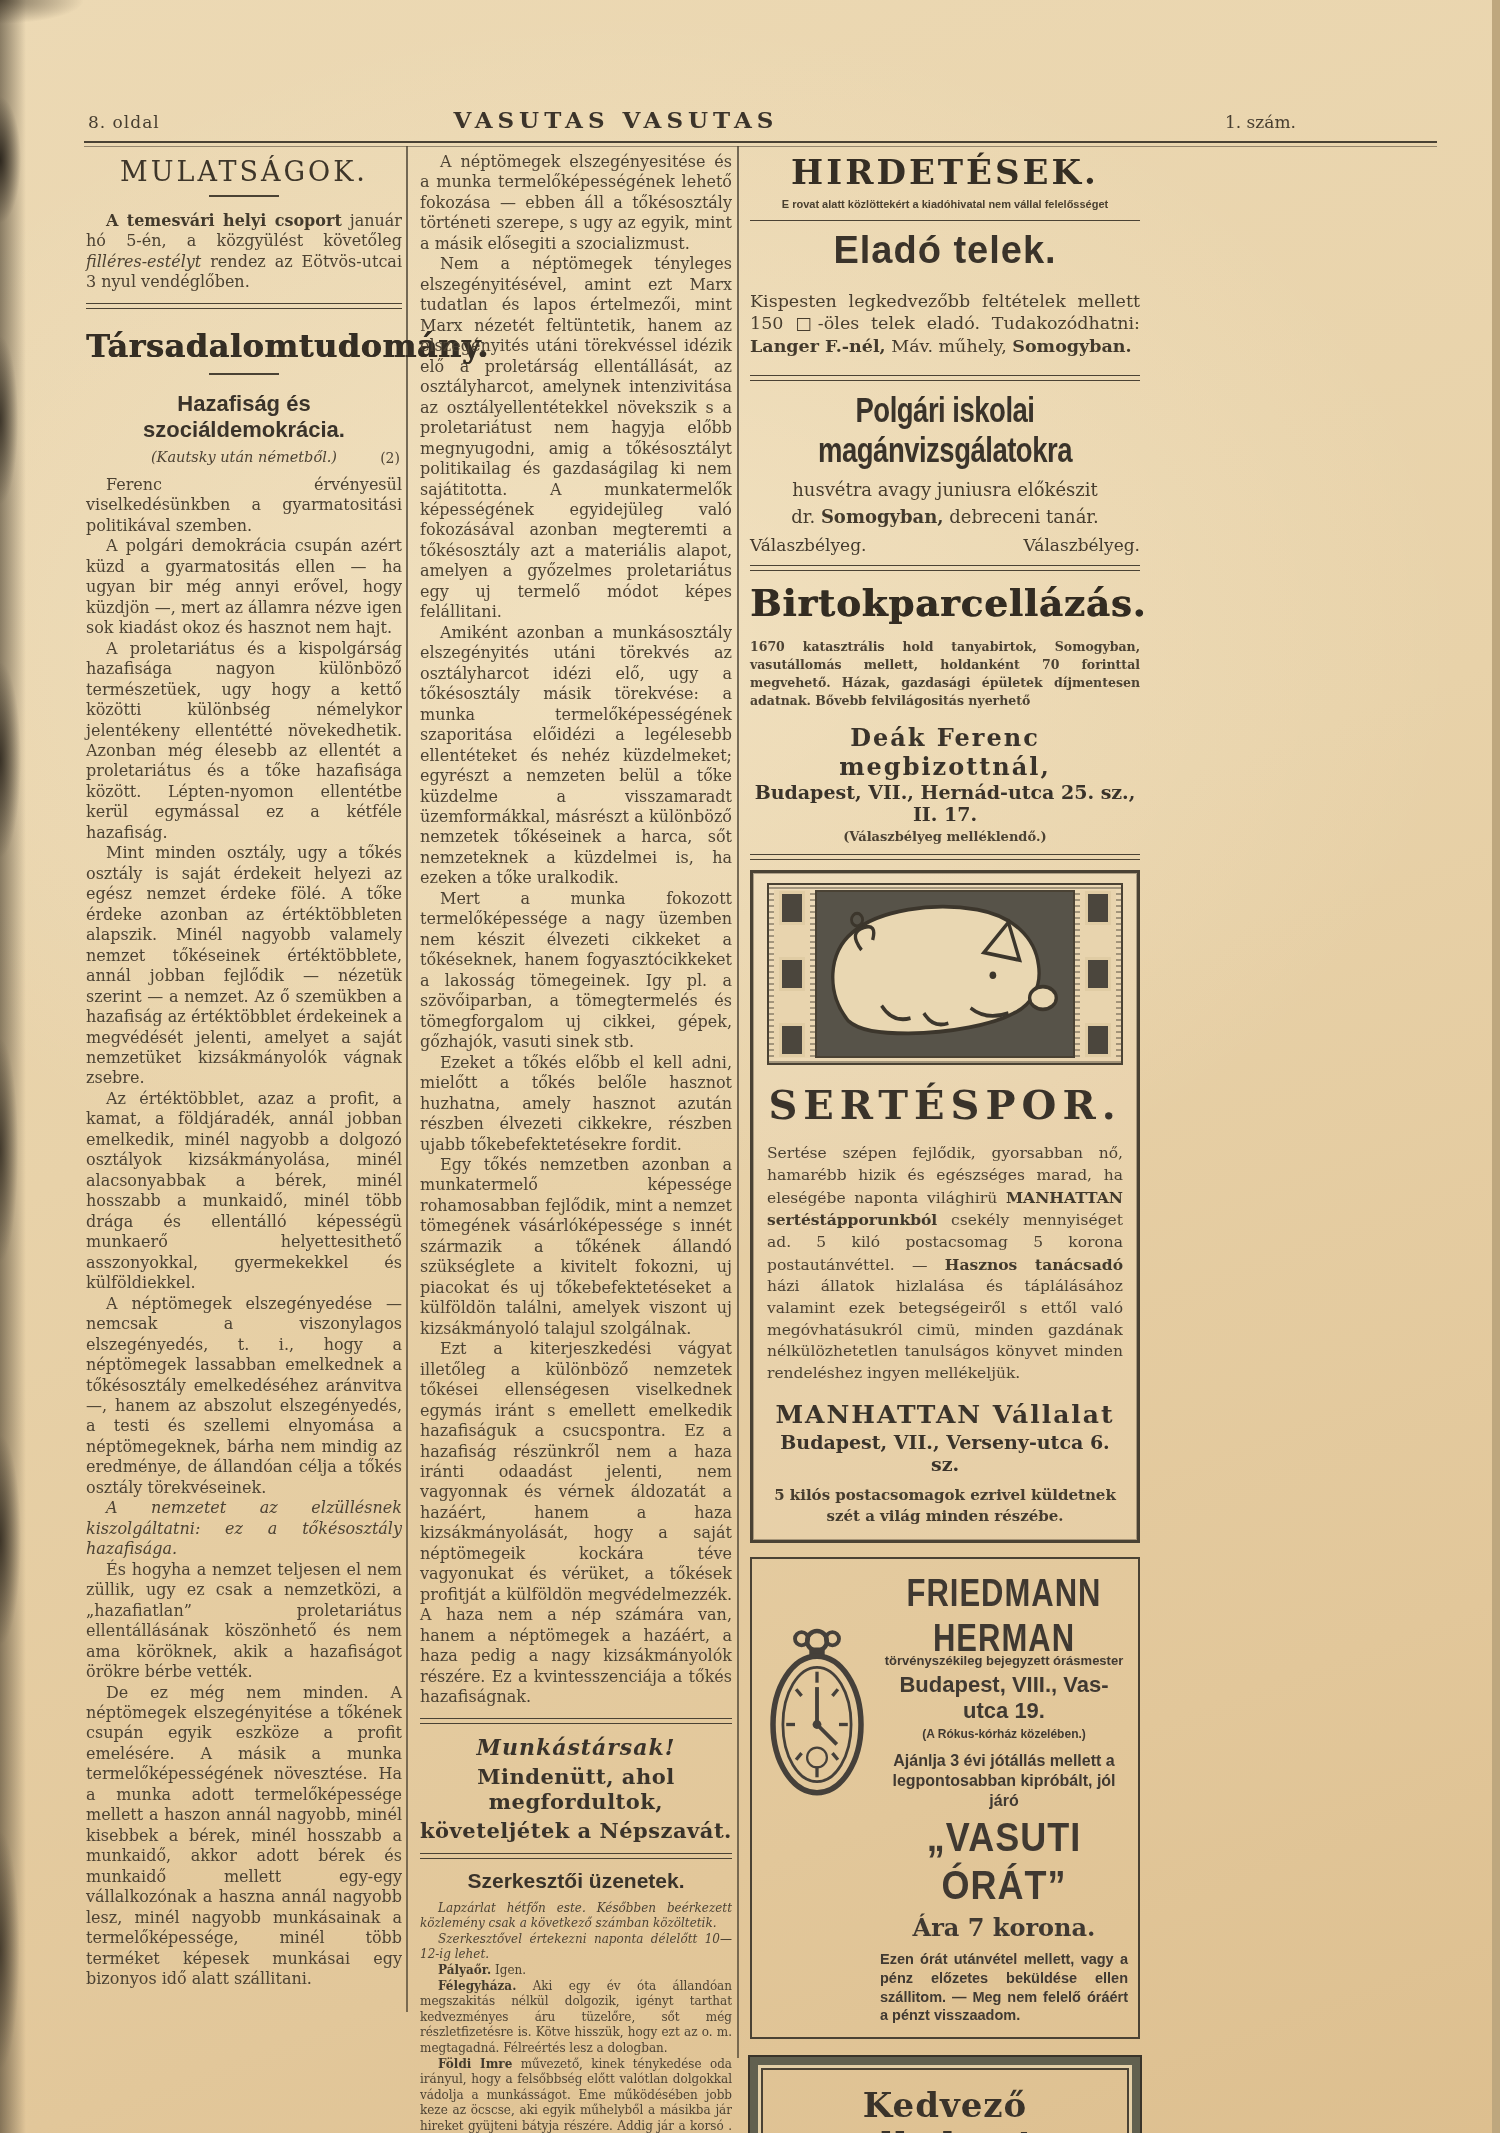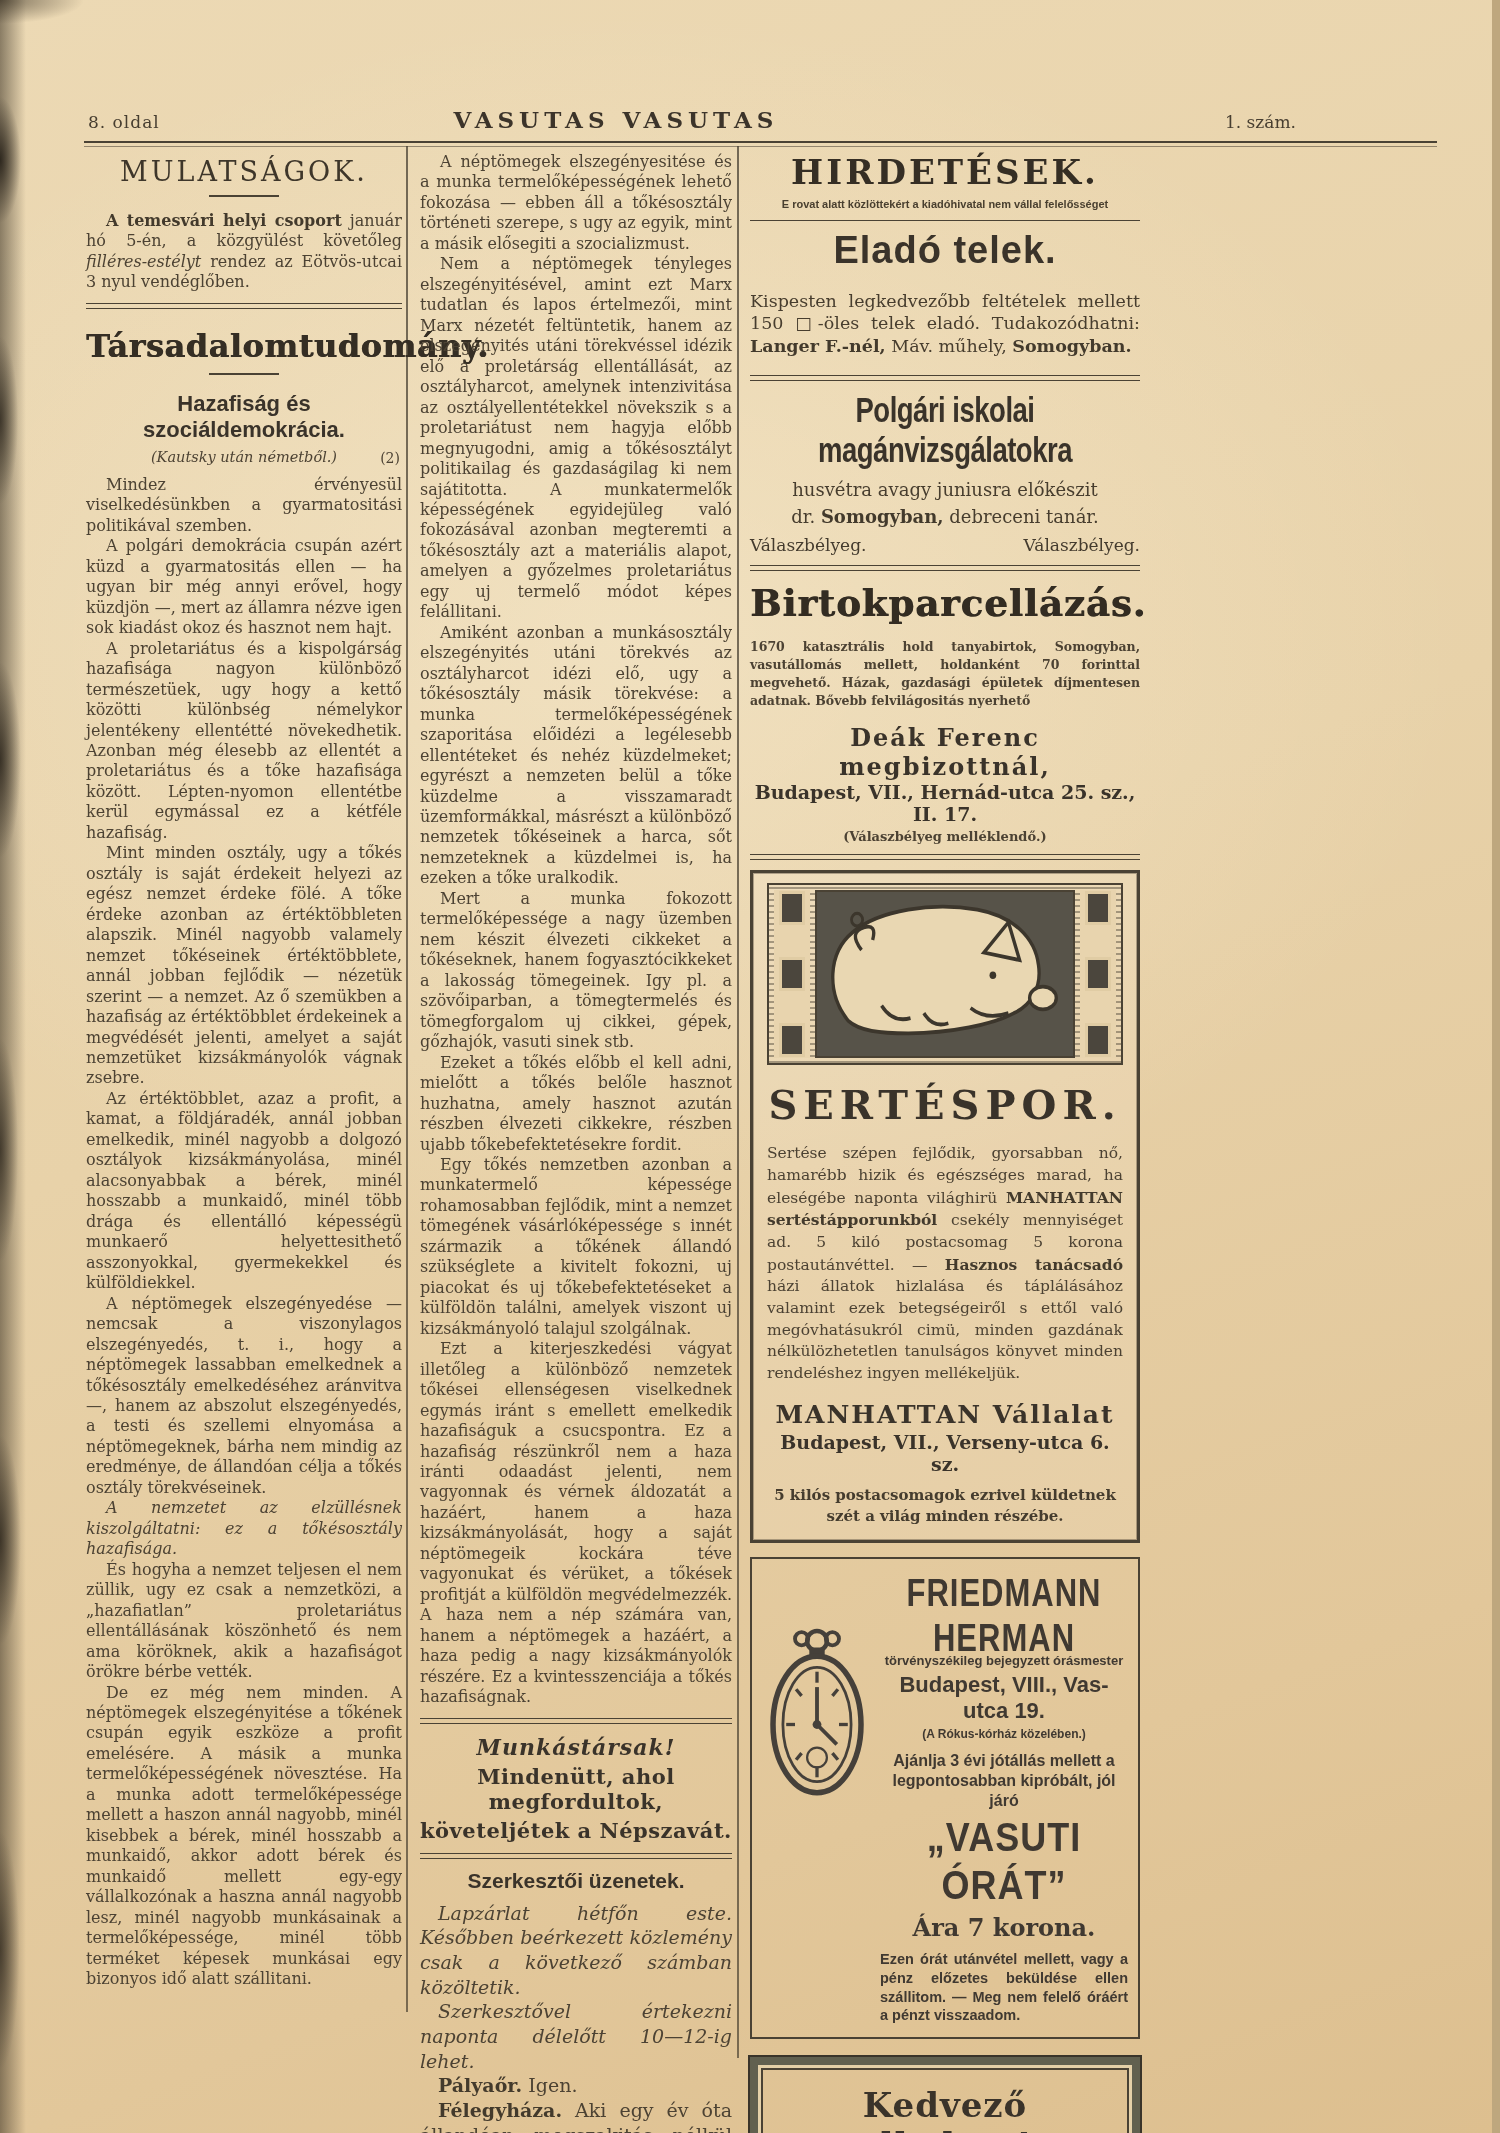--- a/index.html
+++ b/index.html
@@ -58,21 +58,21 @@
   .art-title { text-align:center; font-family:"Liberation Sans",sans-serif; font-size:22px; font-weight:bold;
                color:#3a332a; margin:16px 0 6px; }
   .byline-row { position:relative; text-align:center; font-size:14.5px; font-style:italic; color:#4c4233; margin-bottom:10px; }
   .byline-no  { position:absolute; right:2px; top:1px; font-style:normal; font-size:14px; }
 
   
   .notice { text-align:center; font-weight:bold; color:#3a332a; margin:6px 0; }
   .notice .n1 { font-size:22px; font-style:italic; letter-spacing:1px; }
   .notice .n2, .notice .n3 { font-size:21px; letter-spacing:.5px; margin-top:4px; }
   .ed-title { text-align:center; font-family:"Liberation Sans",sans-serif; font-size:21px; font-weight:bold; color:#3a332a; margin:10px 0 8px; }
-  .ed-item { margin:0; font-size:19px; line-height:1.3; text-align:justify; text-indent:18px; color:#4c4233; }
+  .ed-item { margin:0; font-size:12px; line-height:1.3; text-align:justify; text-indent:18px; color:#4c4233; }
 
   
   .ad-sec-title { text-align:center; font-size:34px; font-weight:bold; letter-spacing:3px; color:#352e24; margin:0; }
   .ad-disclaimer { text-align:center; font-family:"Liberation Sans",sans-serif; font-size:11px; font-weight:bold; color:#493f2f; margin-top:6px; }
   .ad { margin:0; }
   .telek-title { text-align:center; font-family:"Liberation Sans",sans-serif; font-size:38px; font-weight:bold; color:#3a332a; margin:6px 0 8px; letter-spacing:1px; }
   .telek-body { font-size:17.5px; line-height:1.3; text-align:justify; color:#473d2e; }
   .polg-title { text-align:center; font-family:"Liberation Sans",sans-serif; font-size:27.5px; font-weight:bold;
                 color:#3a332a; margin:10px 0 8px; transform:scaleY(1.25); transform-origin:top; letter-spacing:-.5px; }
   .polg-line { text-align:center; font-size:18px; color:#473d2e; margin-top:14px; }
@@ -130,21 +130,21 @@
     <p class="bp mul-par"><span class="bold">A temesvári helyi csoport</span><span> január hó 5-én, a közgyülést követőleg </span><span class="it">filléres-estélyt</span><span> rendez az Eötvös-utcai 3 nyul vendéglőben.</span></p>
     <div class="rule-double"></div>
 
     <h1 class="sec-title">Társadalomtudomány.</h1>
     <div class="rule-center"></div>
     <h3 class="art-title">Hazafiság és szociáldemokrácia.</h3>
     <div class="byline-row">
       <span>(Kautsky után németből.)</span>
       <span class="byline-no">(2)</span>
     </div>
-    <p class="bp">Mindez érvényesül viselkedésünkben a gyarmatositási politikával szemben.</p>
+    <p class="bp">Ferenc érvényesül viselkedésünkben a gyarmatositási politikával szemben.</p>
     <p class="bp">A polgári demokrácia csupán azért küzd a gyarmatositás ellen — ha ugyan bir még annyi erővel, hogy küzdjön —, mert az államra nézve igen sok kiadást okoz és hasznot nem hajt.</p>
     <p class="bp">A proletariátus és a kispolgárság hazafisága nagyon különböző természetüek, ugy hogy a kettő közötti különbség némelykor jelentékeny ellentétté növekedhetik. Azonban még élesebb az ellentét a proletariátus és a tőke hazafisága között. Lépten-nyomon ellentétbe kerül egymással ez a kétféle hazafiság.</p>
     <p class="bp">Mint minden osztály, ugy a tőkés osztály is saját érdekeit helyezi az egész nemzet érdeke fölé. A tőke érdeke azonban az értéktöbbleten alapszik. Minél nagyobb valamely nemzet tőkéseinek értéktöbblete, annál jobban fejlődik — nézetük szerint — a nemzet. Az ő szemükben a hazafiság az értéktöbblet érdekeinek a megvédését jelenti, amelyet a saját nemzetüket kizsákmányolók vágnak zsebre.</p>
     <p class="bp">Az értéktöbblet, azaz a profit, a kamat, a földjáradék, annál jobban emelkedik, minél nagyobb a dolgozó osztályok kizsákmányolása, minél alacsonyabbak a bérek, minél hosszabb a munkaidő, minél több drága és ellentálló képességü munkaerő helyettesithető asszonyokkal, gyermekekkel és külföldiekkel.</p>
     <p class="bp">A néptömegek elszegényedése — nemcsak a viszonylagos elszegényedés, t. i., hogy a néptömegek lassabban emelkednek a tőkésosztály emelkedéséhez aránvitva —, hanem az abszolut elszegényedés, a testi és szellemi elnyomása a néptömegeknek, bárha nem mindig az eredménye, de állandóan célja a tőkés osztály törekvéseinek.</p>
     <p class="bp it">A nemzetet az elzüllésnek kiszolgáltatni: ez a tőkésosztály hazafisága.</p>
     <p class="bp">És hogyha a nemzet teljesen el nem züllik, ugy ez csak a nemzetközi, a „hazafiatlan” proletariátus ellentállásának köszönhető és nem ama köröknek, akik a hazafiságot örökre bérbe vették.</p>
     <p class="bp">De ez még nem minden. A néptömegek elszegényitése a tőkének csupán egyik eszköze a profit emelésére. A másik a munka termelőképességének növesztése. Ha a munka adott termelőképessége mellett a haszon annál nagyobb, minél kisebbek a bérek, minél hosszabb a munkaidő, akkor adott bérek és munkaidő mellett egy-egy vállalkozónak a haszna annál nagyobb lesz, minél nagyobb munkásainak a termelőképessége, minél több terméket képesek munkásai egy bizonyos idő alatt szállitani.</p>
 
   </div>

